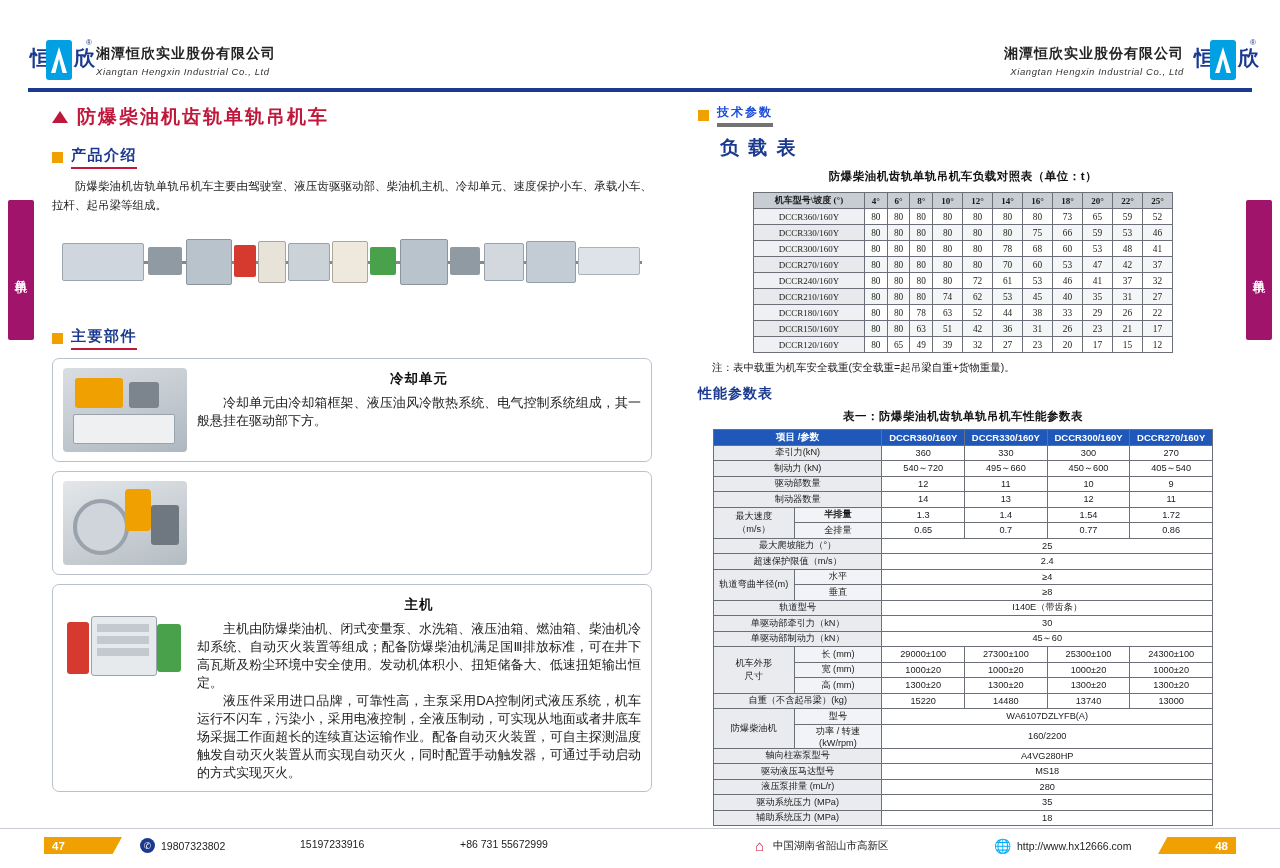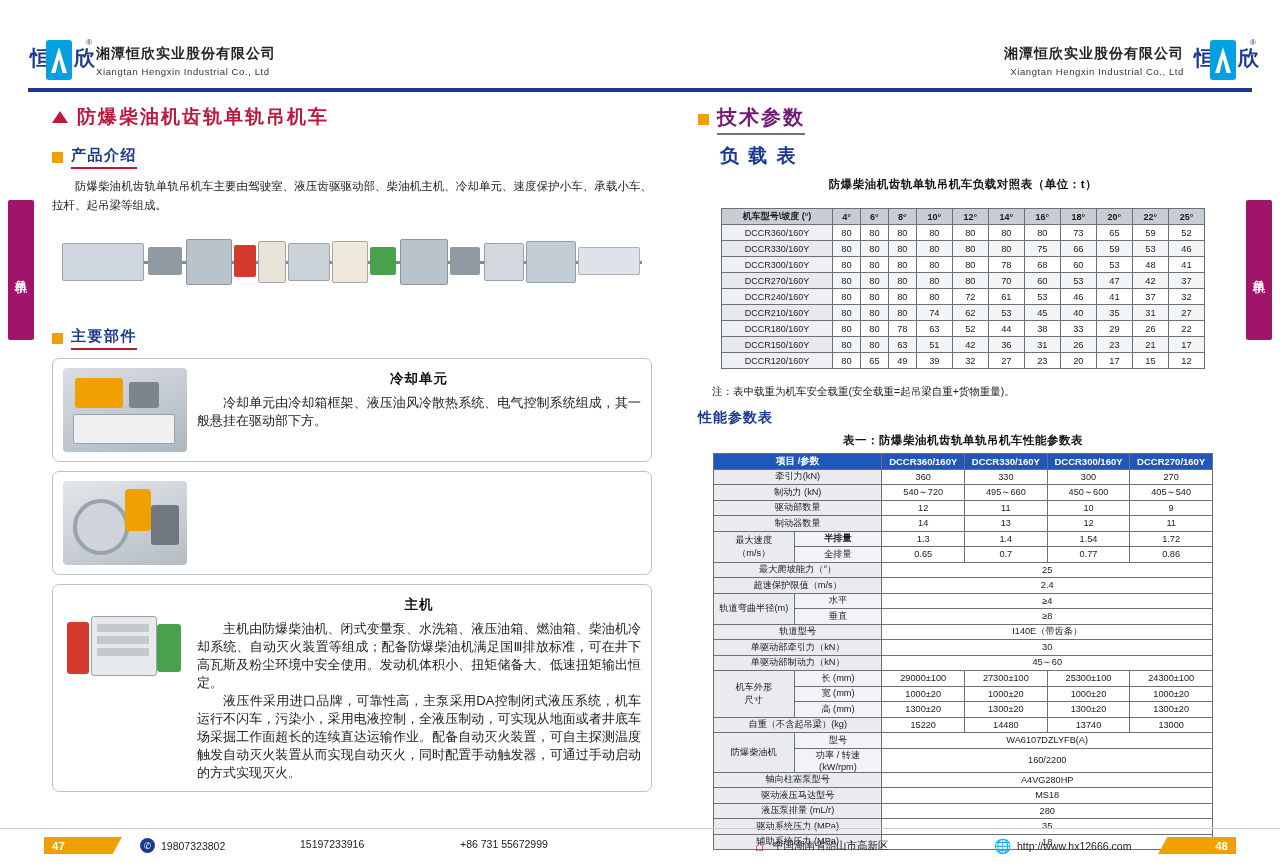--- a/index.html
+++ b/index.html
@@ -17,21 +17,21 @@
   .hdr-left{position:absolute;left:30px;top:40px;display:flex;align-items:center;gap:10px;}
   .hdr-right{position:absolute;right:30px;top:40px;display:flex;align-items:center;gap:10px;}
   .logo{width:56px;height:42px;position:relative;}
   .logo .lk{position:absolute;left:0;top:4px;font-size:21px;color:#1b3a8f;font-weight:bold;}
   .logo .lbox{position:absolute;left:16px;top:0;width:26px;height:40px;background:#00a0e2;border-radius:3px;}
   .logo .lbox:after{content:"";position:absolute;left:5px;top:7px;width:16px;height:26px;
      background:conic-gradient(from 0deg,#fff 0 100%);clip-path:polygon(50% 0,100% 100%,72% 100%,50% 45%,28% 100%,0 100%);}
   .logo .lx{position:absolute;left:44px;top:4px;font-size:21px;color:#1b3a8f;font-weight:bold;}
   .logo .reg{position:absolute;left:56px;top:-2px;font-size:8px;color:#1b3a8f;}
   .cn-name{font-size:14px;color:#222;letter-spacing:1px;font-weight:bold;}
-  .en-name{font-size:9.5px;color:#333;letter-spacing:.6px;margin-top:3px;}
+  .en-name{font-size:9.5px;color:#333;letter-spacing:.6px;margin-top:3px;font-style:italic;}
 
   
   .side-tab{position:absolute;width:26px;background:#a0156b;color:#fff;
     display:flex;align-items:center;justify-content:center;text-align:center;
     font-size:13px;line-height:17px;letter-spacing:1px;border-radius:2px;}
   .side-left{left:8px;top:200px;height:140px;}
   .side-right{right:8px;top:200px;height:140px;}
   .side-tab span{writing-mode:vertical-rl;}
 
   
@@ -40,21 +40,21 @@
 
   
   .h1{display:flex;align-items:center;gap:9px;margin-bottom:14px;}
   .h1 .tri{width:0;height:0;border-left:8px solid transparent;border-right:8px solid transparent;border-bottom:12px solid #c0183c;}
   .h1 .t{font-size:19px;font-weight:bold;color:#c0183c;letter-spacing:2px;}
   .h2{display:flex;align-items:center;gap:8px;margin:16px 0 8px;}
   .h2 .sq{width:11px;height:11px;background:#f0a000;}
   .h2 .t{font-size:15px;font-weight:bold;color:#1b3a8f;letter-spacing:1.5px;border-bottom:2px solid #c0183c;padding-bottom:2px;}
   .h2b{display:flex;align-items:center;gap:8px;margin:0 0 8px;}
   .h2b .sq{width:11px;height:11px;background:#f0a000;}
-  .h2b .t{font-size:20px;font-weight:bold;color:#701a75;letter-spacing:2px;border-bottom:2px solid #737373;padding-bottom:2px;}
+  .h2b .t{font-size:12px;font-weight:bold;color:#1d4ed8;letter-spacing:2px;border-bottom:4px solid #737373;padding-bottom:2px;}
   .h3{font-size:19px;font-weight:bold;color:#1b3a8f;letter-spacing:2px;margin:4px 0 8px 22px;}
   .h3r{font-size:14px;font-weight:bold;color:#1b3a8f;letter-spacing:1px;margin:10px 0 6px 0;}
 
   .para{font-size:11.5px;line-height:19px;color:#222;text-indent:2em;text-align:justify;}
 
   
   .illus{width:600px;height:86px;margin:10px 0 4px;position:relative;}
   .rail{position:absolute;left:10px;top:36px;width:580px;height:3px;background:#7f8a93;}
   .mod{position:absolute;top:16px;border-radius:2px;}
 
@@ -62,21 +62,21 @@
   .card{border:1px solid #b9c2cc;border-radius:7px;padding:9px 10px;margin-bottom:9px;display:flex;gap:10px;background:#fff;}
   .card .thumb{width:124px;height:84px;border-radius:4px;flex:0 0 124px;position:relative;overflow:hidden;}
   .card .body{flex:1;}
   .card .ctitle{font-size:13.5px;font-weight:bold;color:#111;text-align:center;letter-spacing:1px;margin:2px 0 6px;}
   .card .ctext{font-size:13px;line-height:18px;color:#222;text-indent:2em;text-align:justify;}
   .card.tall .thumb{height:120px;}
 
   
   .tcap{text-align:center;font-size:11.5px;font-weight:bold;color:#111;margin:6px 0 5px;letter-spacing:.5px;}
   table{border-collapse:collapse;font-size:9.3px;}
-  .tbl1{width:484px;margin:16px auto;}
+  .tbl1{width:420px;margin:8px auto;font-family:Liberation Serif, serif;}
   .tbl1 th,.tbl1 td{border:1px solid #6b7078;text-align:center;height:15px;padding:0;}
   .tbl1 thead th{background:#c8cdd4;font-weight:bold;font-size:9px;}
   .tbl1 td.name{text-align:center;background:#eef0f3;font-size:9px;}
   .tbl1 tbody tr:nth-child(even) td{background:#f4f5f7;}
   .tbl1 tbody tr:nth-child(even) td.name{background:#e7e9ed;}
   .note{font-size:10.5px;color:#222;margin:7px 0 2px 14px;}
 
   .tbl2{width:500px;margin:0 auto;font-size:9.2px;}
   .tbl2 th,.tbl2 td{border:1px solid #6b7078;text-align:center;height:14.5px;padding:0 2px;}
   .tbl2 thead th{background:#1f58b8;color:#fff;font-weight:bold;font-size:9.5px;}

